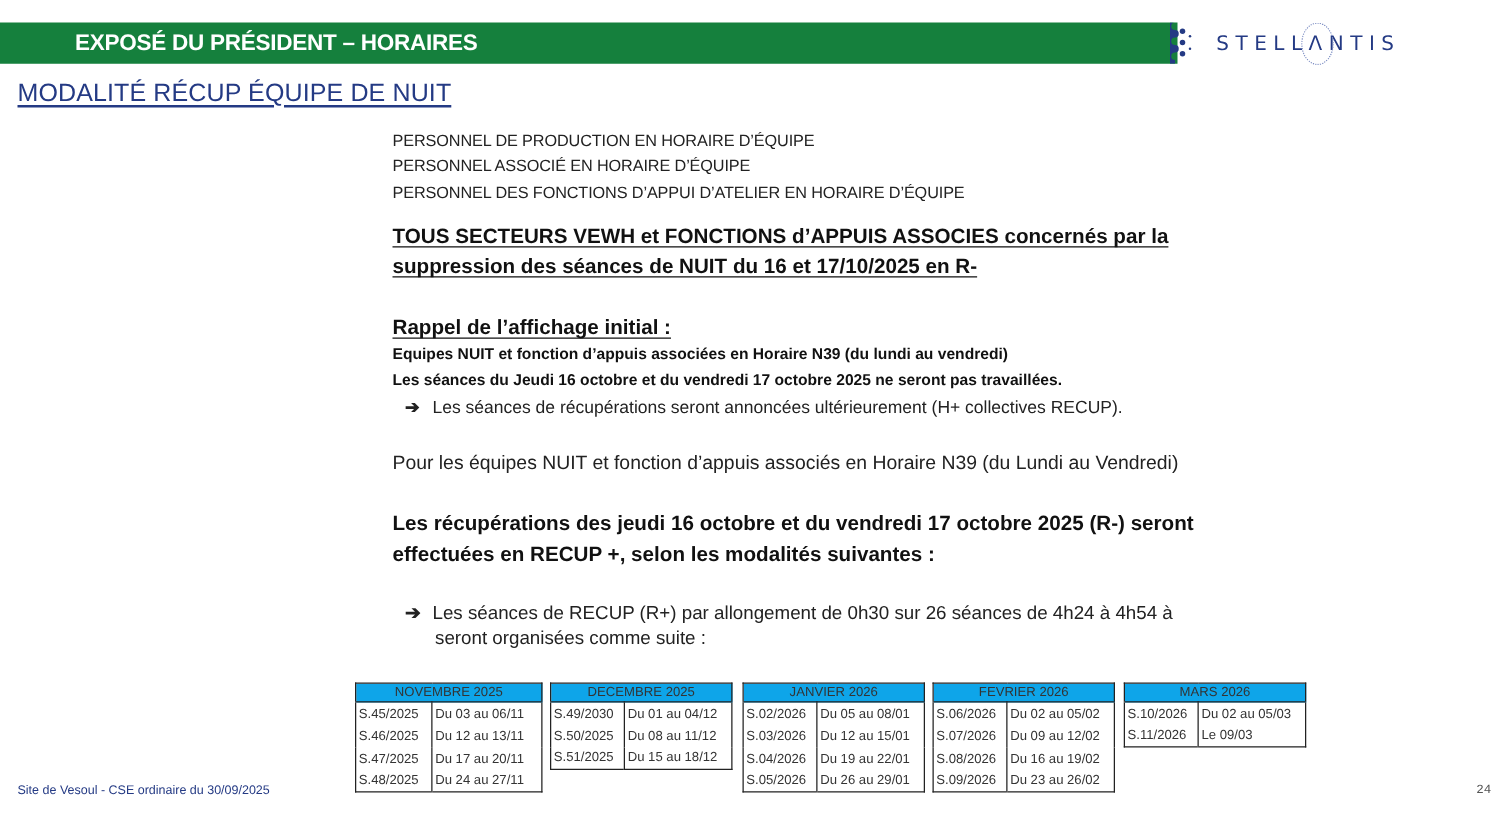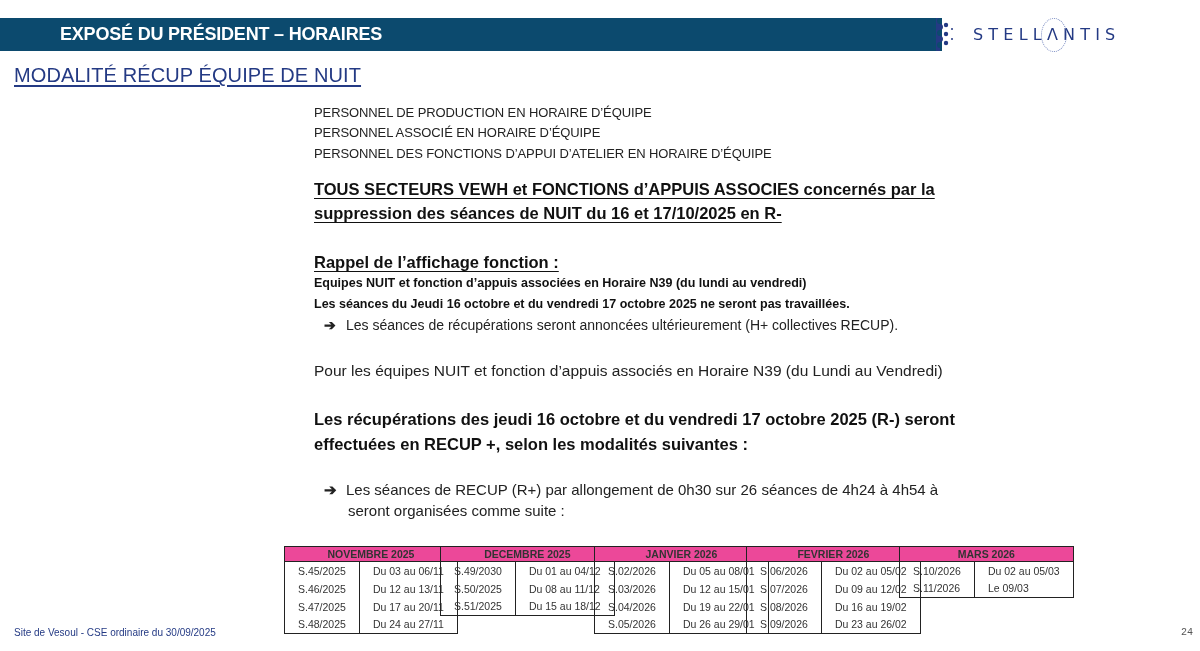--- a/index.html
+++ b/index.html
@@ -1,21 +1,21 @@
 <!DOCTYPE html>
 <html><head>
 <meta charset="utf-8">
 <style>
   * { box-sizing: border-box; margin: 0; padding: 0; }
   html, body { width: 1200px; height: 651px; background: #ffffff; overflow: hidden; }
   body { position: relative; font-family: "Liberation Sans", sans-serif; color: #111; }
 
   .header-bar {
     position: absolute; left: 0; top: 18px; width: 942px; height: 33px;
-    background: #0c4a6e;
+    background: #15803d;
   }
   .header-title {
     position: absolute; left: 60px; top: 0; height: 33px; line-height: 33px;
     color: #fff; font-weight: bold; font-size: 18px; letter-spacing: -0.2px;
   }
   .header-dots { position: absolute; left: 936px; top: 18px; width: 24px; height: 33px; }
   .logo {
     position: absolute; left: 973px; top: 22px; height: 26px; line-height: 26px;
     color: #243a84; font-size: 16px; font-weight: normal; letter-spacing: 5.2px;
     font-family: "DejaVu Sans", sans-serif;
@@ -40,24 +40,24 @@
   .plain-u { font-size: 15.5px; text-underline-offset: 3px; color: #222; }
   .bold-md { font-size: 16.5px; font-weight: bold; }
   .arrow { display: inline-block; width: 22px; font-weight: bold; }
 
   .tables { position: absolute; top: 546px; left: 284px; }
   table.cal {
     position: absolute; border-collapse: collapse; font-size: 10.5px; color: #333;
     border: 1.5px solid #222;
   }
   table.cal th {
-    background: #ec4899; font-weight: bold; color: #333; height: 15px;
+    background: #0ea5e9; font-weight: normal; color: #333; height: 15px;
     border-bottom: 1.5px solid #222; font-size: 10.5px; padding: 0 2px;
   }
-  table.cal td { height: 18px; padding: 0 13px; white-space: nowrap; }
+  table.cal td { height: 18px; padding: 0 2px; white-space: nowrap; }
   table.cal td.wk { border-right: 1.5px solid #222; }
 
   .footer-left { position: absolute; left: 14px; top: 627px; font-size: 10px; color: #243a84; }
   .footer-right { position: absolute; left: 1181px; top: 627px; font-size: 10px; color: #555; font-family: Liberation Mono, monospace; }
 </style>
 </head>
 <body>
 
 <div class="header-bar">
   <div class="header-title">EXPOSÉ DU PRÉSIDENT – HORAIRES</div>
@@ -77,21 +77,21 @@
 <div class="subtitle">MODALITÉ RÉCUP ÉQUIPE DE NUIT</div>
 
 <div class="content">
   <div class="line caps" style="top:105px">PERSONNEL DE PRODUCTION EN HORAIRE D’ÉQUIPE</div>
   <div class="line caps" style="top:125px">PERSONNEL ASSOCIÉ EN HORAIRE D’ÉQUIPE</div>
   <div class="line caps" style="top:146px">PERSONNEL DES FONCTIONS D’APPUI D’ATELIER EN HORAIRE D’ÉQUIPE</div>
 
   <div class="line big-u" style="top:180px">TOUS SECTEURS VEWH et FONCTIONS d’APPUIS ASSOCIES concernés par la</div>
   <div class="line big-u" style="top:204px">suppression des séances de NUIT du 16 et 17/10/2025 en R-</div>
 
-  <div class="line big-u" style="top:253px">Rappel de l’affichage fonction :</div>
+  <div class="line big-u" style="top:253px">Rappel de l’affichage initial :</div>
   <div class="line bold-sm" style="top:276px">Equipes NUIT et fonction d’appuis associées en Horaire N39 (du lundi au vendredi)</div>
   <div class="line bold-sm" style="top:297px">Les séances du Jeudi 16 octobre et du vendredi 17 octobre 2025 ne seront pas travaillées.</div>
   <div class="line normal" style="top:317px; left:10px">
     <span class="arrow">➔</span><span>Les séances de récupérations seront annoncées ultérieurement (H+ collectives RECUP).</span>
   </div>
 
   <div class="line plain-u" style="top:362px">Pour les équipes NUIT et fonction d’appuis associés en Horaire N39 (du Lundi au Vendredi)</div>
 
   <div class="line bold-md" style="top:410px">Les récupérations des jeudi 16 octobre et du vendredi 17 octobre 2025 (R-) seront</div>
   <div class="line bold-md" style="top:435px">effectuées en RECUP +, selon les modalités suivantes :</div>

